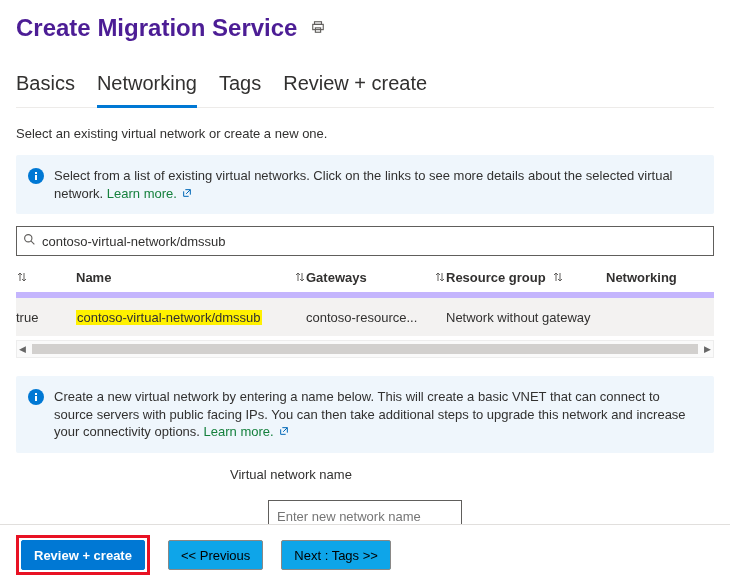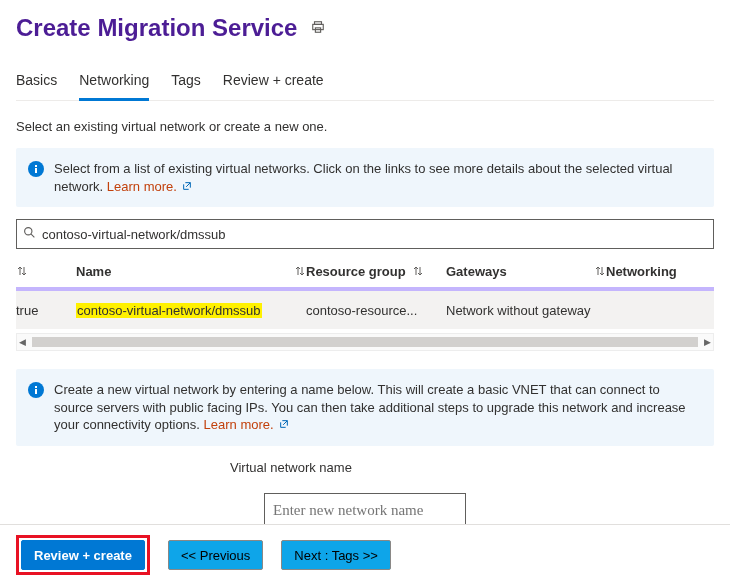--- a/index.html
+++ b/index.html
@@ -23,21 +23,21 @@
     .page-title { font-size: 24px; font-weight: 600; color: #4c1d95; }
     .prt-icon { width: 14px; height: 14px; color:#605e5c; }
     .tabs {
       display: flex;
       gap: 22px;
       border-bottom: 1px solid #edebe9;
       margin-bottom: 18px;
     }
     .tab {
       padding: 6px 0 10px 0;
-      font-size: 14px;
+      font-size: 20px;
       color: #323130;
       cursor: pointer;
       border-bottom: 3px solid transparent;
       margin-bottom: -1px;
     }
     .tab.active { border-bottom-color: #0078d4; font-weight: 400; }
     .desc { margin-bottom: 14px; color:#323130; }
     .info-box {
       display: flex;
       gap: 10px;
@@ -45,41 +45,41 @@
       padding: 12px 14px 12px 12px;
       margin-bottom: 12px;
       border-radius: 2px;
     }
     .info-icon {
       flex: 0 0 16px;
       width: 16px; height: 16px;
       margin-top: 1px;
     }
     .info-text { line-height: 1.35; color:#323130; }
-    .link { color: #c2410c; cursor: pointer; white-space: nowrap; text-align: center; }
+    .link { color: #15803d; cursor: pointer; white-space: nowrap; text-align: center; }
     .ext-icon { width: 10px; height: 10px; vertical-align: baseline; margin-left: 2px; }
     .search-row {
       display: flex; align-items:center;
       border: 1px solid #605e5c;
       height: 30px;
       padding: 0 6px;
       gap: 6px;
       margin: 6px 0 6px 0;
     }
     .search-row input {
       border: none; outline: none; flex: 1;
       font-size: 13px; font-family: inherit;
       color:#323130;
     }
     .table-head {
       display: grid;
       grid-template-columns: 60px 230px 140px 160px 90px;
       align-items: center;
       height: 36px;
-      border-bottom: 4px solid #c4b5fd;
+      border-bottom: 6px solid #c4b5fd;
     }
     .th { display: flex; align-items: center; gap: 6px; font-weight: 600; color:#323130;}
     .sort-icon { width: 12px; height: 12px; color:#605e5c; }
     .table-row {
       display: grid;
       grid-template-columns: 60px 230px 140px 160px 90px;
       align-items: center;
       height: 38px;
       background: #f3f2f1;
     }
@@ -96,21 +96,21 @@
       padding: 0 2px;
     }
     .scroll-area .track { flex:1; height:10px; background:#d2d0ce; margin:0 6px;}
     .tri { font-size: 9px; color:#666; }
     .form-row { display:flex; align-items:center; gap: 18px; margin: 14px 0 22px 0; flex-direction: column;}
     .form-label { width: 270px; }
     .form-input {
       flex: 1;
       border: 1px solid #605e5c;
       height: 26px; padding: 8px 8px;
-      font-size: 15px; font-family: Liberation Serif, serif;
+      font-size: 13px; font-family: Liberation Sans, sans-serif;
     }
     .footer {
       position: absolute;
       left: 0; right: 0; bottom: 0;
       border-top: 1px solid #e1dfdd;
       padding: 10px 16px;
       display: flex;
       gap: 18px;
       align-items: center;
       background:#fff;
@@ -193,28 +193,28 @@
         <path d="M4 2v8M4 2 2 4M4 2l2 2M8 10V2M8 10l2-2M8 10 6 8"></path>
       </svg>
   </div>
   <div class="th">
       <span>Name</span>
     <svg class="sort-icon" style="margin-left:auto" viewBox="0 0 12 12" fill="none" stroke="currentColor">
         <path d="M4 2v8M4 2 2 4M4 2l2 2M8 10V2M8 10l2-2M8 10 6 8"></path>
       </svg>
   </div>
   <div class="th">
+      <span>Gateways</span>
+    <svg class="sort-icon" style="margin-left:auto" viewBox="0 0 12 12" fill="none" stroke="currentColor">
+        <path d="M4 2v8M4 2 2 4M4 2l2 2M8 10V2M8 10l2-2M8 10 6 8"></path>
+      </svg>
+  </div>
+  <div class="th">
       <span>Resource group</span>
     <svg class="sort-icon" viewBox="0 0 12 12" fill="none" stroke="currentColor">
-        <path d="M4 2v8M4 2 2 4M4 2l2 2M8 10V2M8 10l2-2M8 10 6 8"></path>
-      </svg>
-  </div>
-  <div class="th">
-      <span>Gateways</span>
-    <svg class="sort-icon" style="margin-left:auto" viewBox="0 0 12 12" fill="none" stroke="currentColor">
         <path d="M4 2v8M4 2 2 4M4 2l2 2M8 10V2M8 10l2-2M8 10 6 8"></path>
       </svg>
   </div>
   <div class="th">
       <span>Networking</span>
     </div>
 </div>
 
 <div class="table-row">
   <div>true</div>

